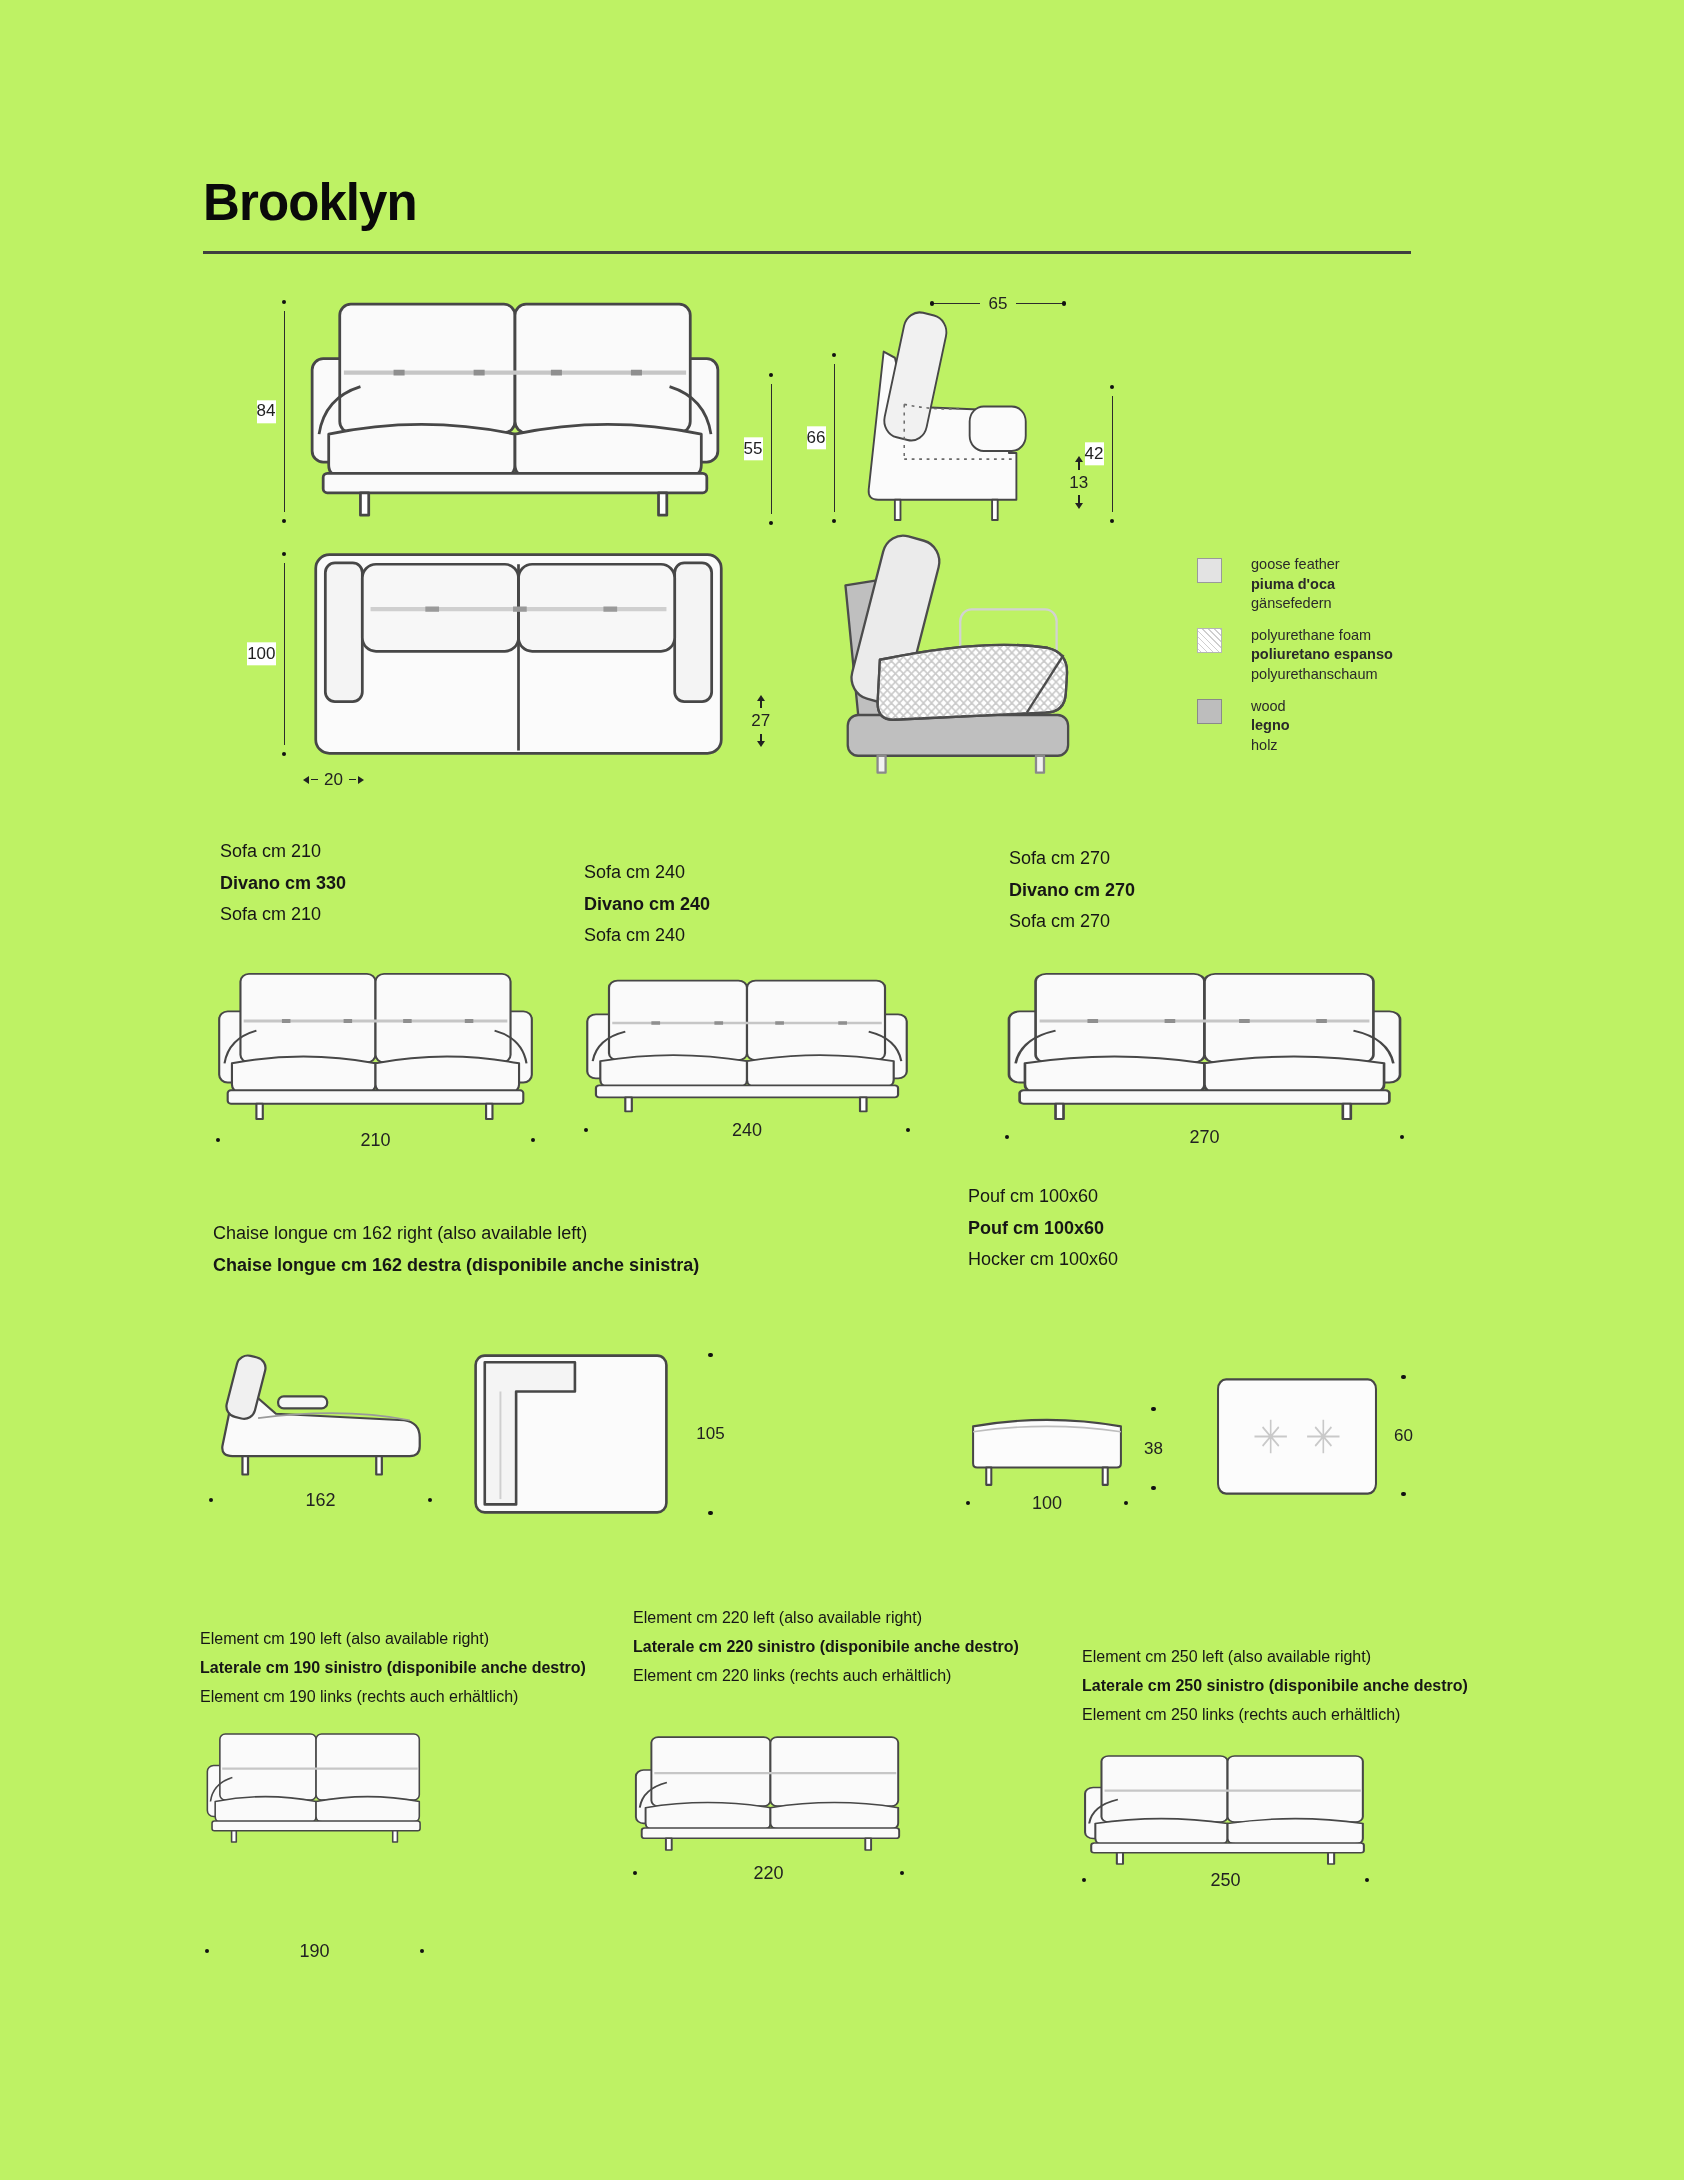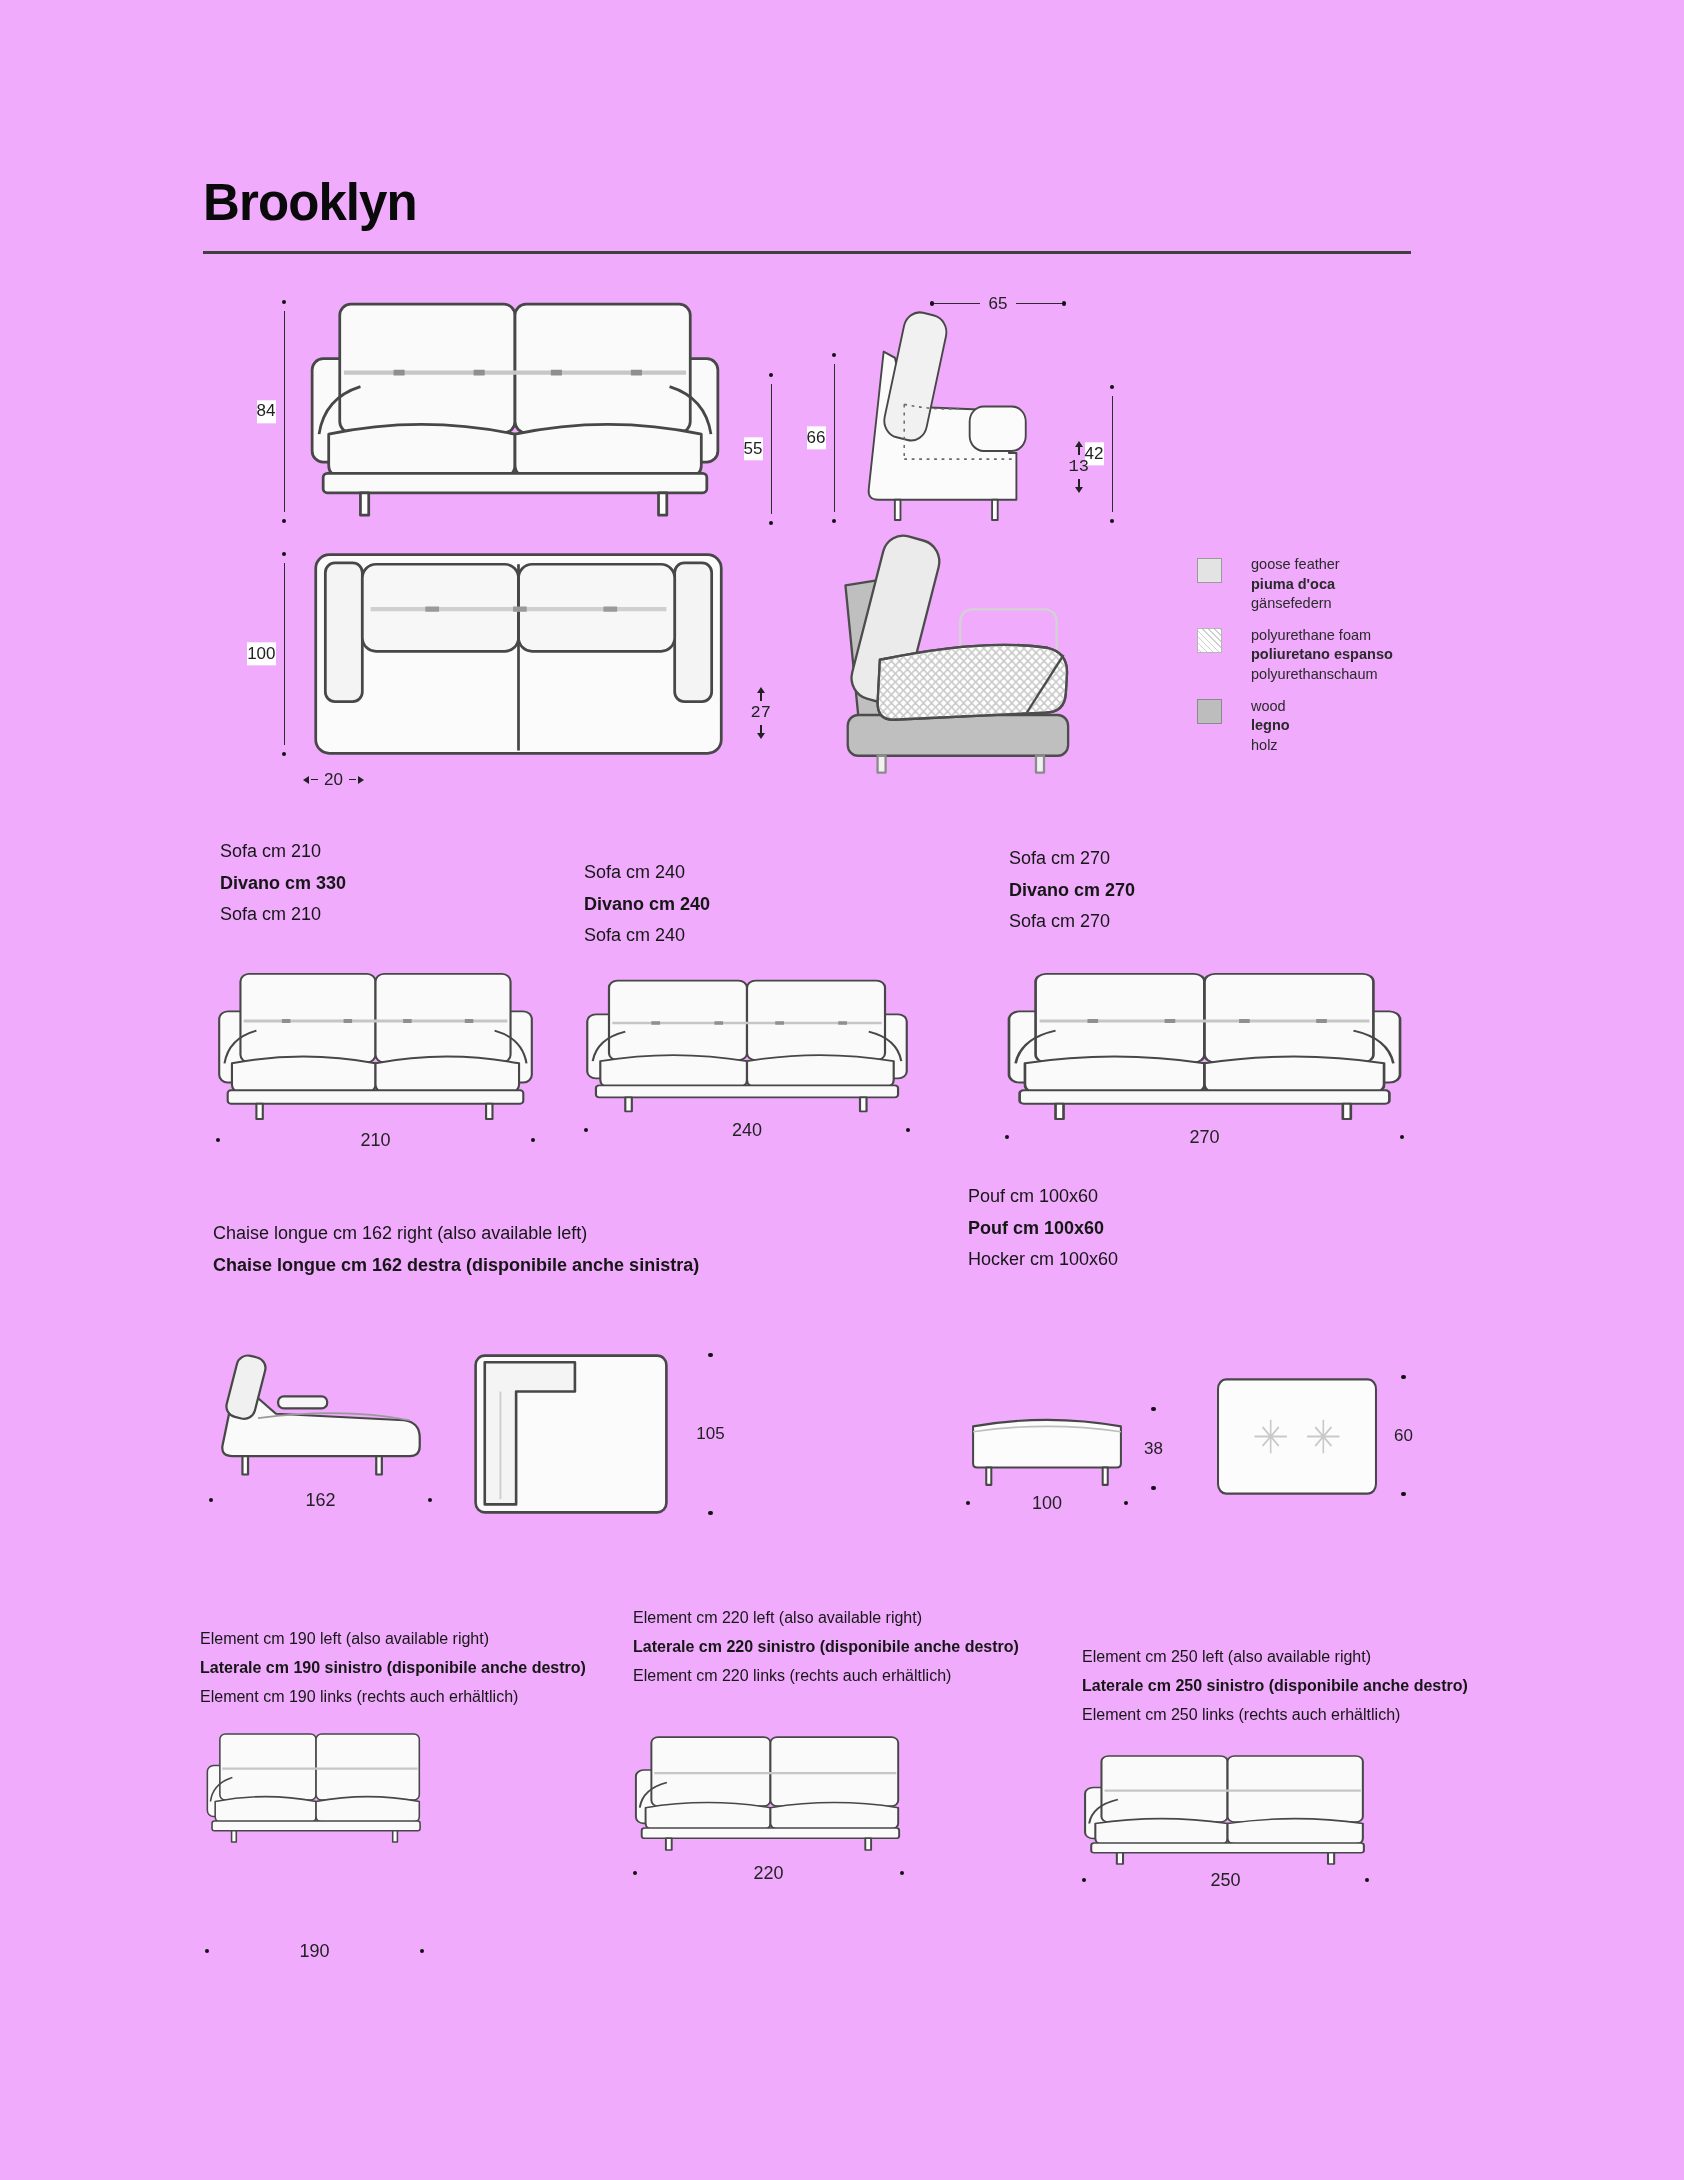--- a/index.html
+++ b/index.html
@@ -1,16 +1,16 @@
 <!DOCTYPE html>
 <html style="font-size:13.6px"><head>
 <meta charset="utf-8">
 <style>
   html,body{margin:0;padding:0;background:#ffffff;}
-  .page{position:relative;width:1685px;height:2181px;background:#f0abfc;overflow:hidden;
+  .page{position:relative;width:1685px;height:2181px;background:#bef264;overflow:hidden;
         font-family:"Liberation Sans", sans-serif;color:#1c1c1c;}
   
   .title{position:absolute;left:203px;top:173px;font-size:51px;font-weight:700;
          letter-spacing:-0.9px;color:#0a0a0a;}
   .title-rule{position:absolute;left:203px;top:251px;width:1208px;height:2.6px;background:#3f3f3f;}
   
   svg.drw{position:absolute;overflow:visible;}
   
   .vdim{position:absolute;width:12px;display:flex;flex-direction:column;align-items:center;gap:7px;}
   .vdim .ln{flex:1;width:0;border-left:1.7px solid #2c2c2c;}
@@ -21,21 +21,21 @@
   .hdim{position:absolute;display:flex;align-items:center;}
   .hdim .ln{flex:1;height:0;border-top:1.7px solid #2c2c2c;}
   .hdim .num{font-size:17px;color:#222;padding:0 8.5px;}
   
   .wdim{position:absolute;display:flex;align-items:center;justify-content:space-between;height:22px;}
   .wdim .num{font-size:18px;color:#222;}
   
   .vdd{position:absolute;display:flex;flex-direction:column;align-items:center;justify-content:space-between;}
   .vdd .num{font-size:17px;color:#222;}
   
-  .adim{position:absolute;display:flex;flex-direction:column;align-items:center;justify-content:flex-start;font-family:Liberation Mono, monospace;}
+  .adim{position:absolute;display:flex;flex-direction:column;align-items:center;justify-content:center;}
   .adim .num{font-size:17px;color:#222;padding:2.6px 0;}
   .tri-up{width:0;height:0;border-left:4.3px solid transparent;border-right:4.3px solid transparent;border-bottom:6.8px solid #222;}
   .tri-down{width:0;height:0;border-left:4.3px solid transparent;border-right:4.3px solid transparent;border-top:6.8px solid #222;}
   .stub-v{width:1.7px;height:7.7px;background:#222;}
   
   .hadim{position:absolute;display:flex;align-items:center;justify-content:space-between;}
   .hadim .num{font-size:17px;color:#222;padding:0 3.4px;}
   .tri-left{width:0;height:0;border-top:4.3px solid transparent;border-bottom:4.3px solid transparent;border-right:6.8px solid #222;}
   .tri-right{width:0;height:0;border-top:4.3px solid transparent;border-bottom:4.3px solid transparent;border-left:6.8px solid #222;}
   .stub-h{height:1.7px;width:6.8px;background:#222;}

